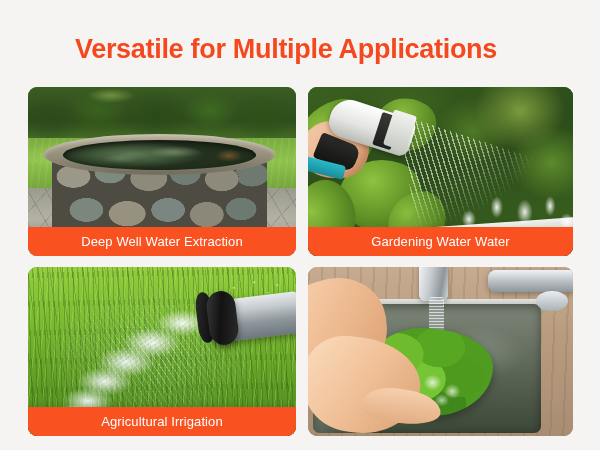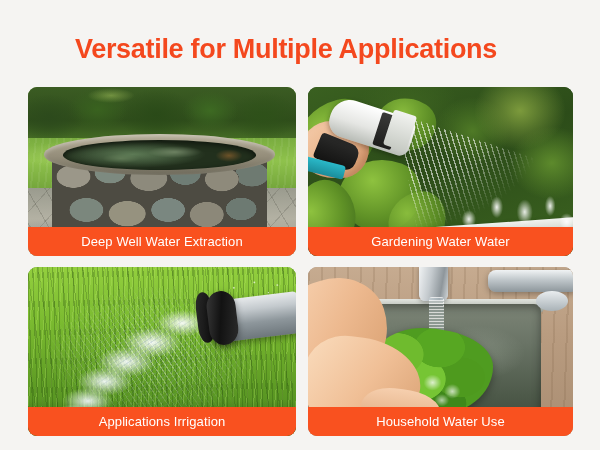--- a/index.html
+++ b/index.html
@@ -465,21 +465,21 @@
         <div class="ph-irrig">
           <div class="irr-field"></div>
           <div class="irr-shadow"></div>
           <div class="irr-jet"></div>
           <div class="irr-pipe"></div>
           <div class="irr-collar2"></div>
           <div class="irr-collar"></div>
           <div class="irr-drops"></div>
         </div>
       </div>
-      <div class="caption">Applications Irrigation</div>
+      <div class="caption">Agricultural Irrigation</div>
     </div>
 
     <div class="card">
       <div class="card-photo">
         <div class="ph-sink">
           <div class="sink-counter"></div>
           <div class="sink-rim"></div>
           <div class="sink-basin">
             <div class="sink-drainhole"></div>
           </div>
@@ -487,17 +487,16 @@
           <div class="faucet-knob"></div>
           <div class="faucet-spout"></div>
           <div class="faucet-stream"></div>
           <div class="lettuce"></div>
           <div class="stream-splash"></div>
           <div class="hand-a"></div>
           <div class="hand-b"></div>
           <div class="hand-fingers"></div>
         </div>
       </div>
-      <div class="caption">Household Water Use</div>
     </div>
 
   </div>
 </div>
 
 </body></html>

